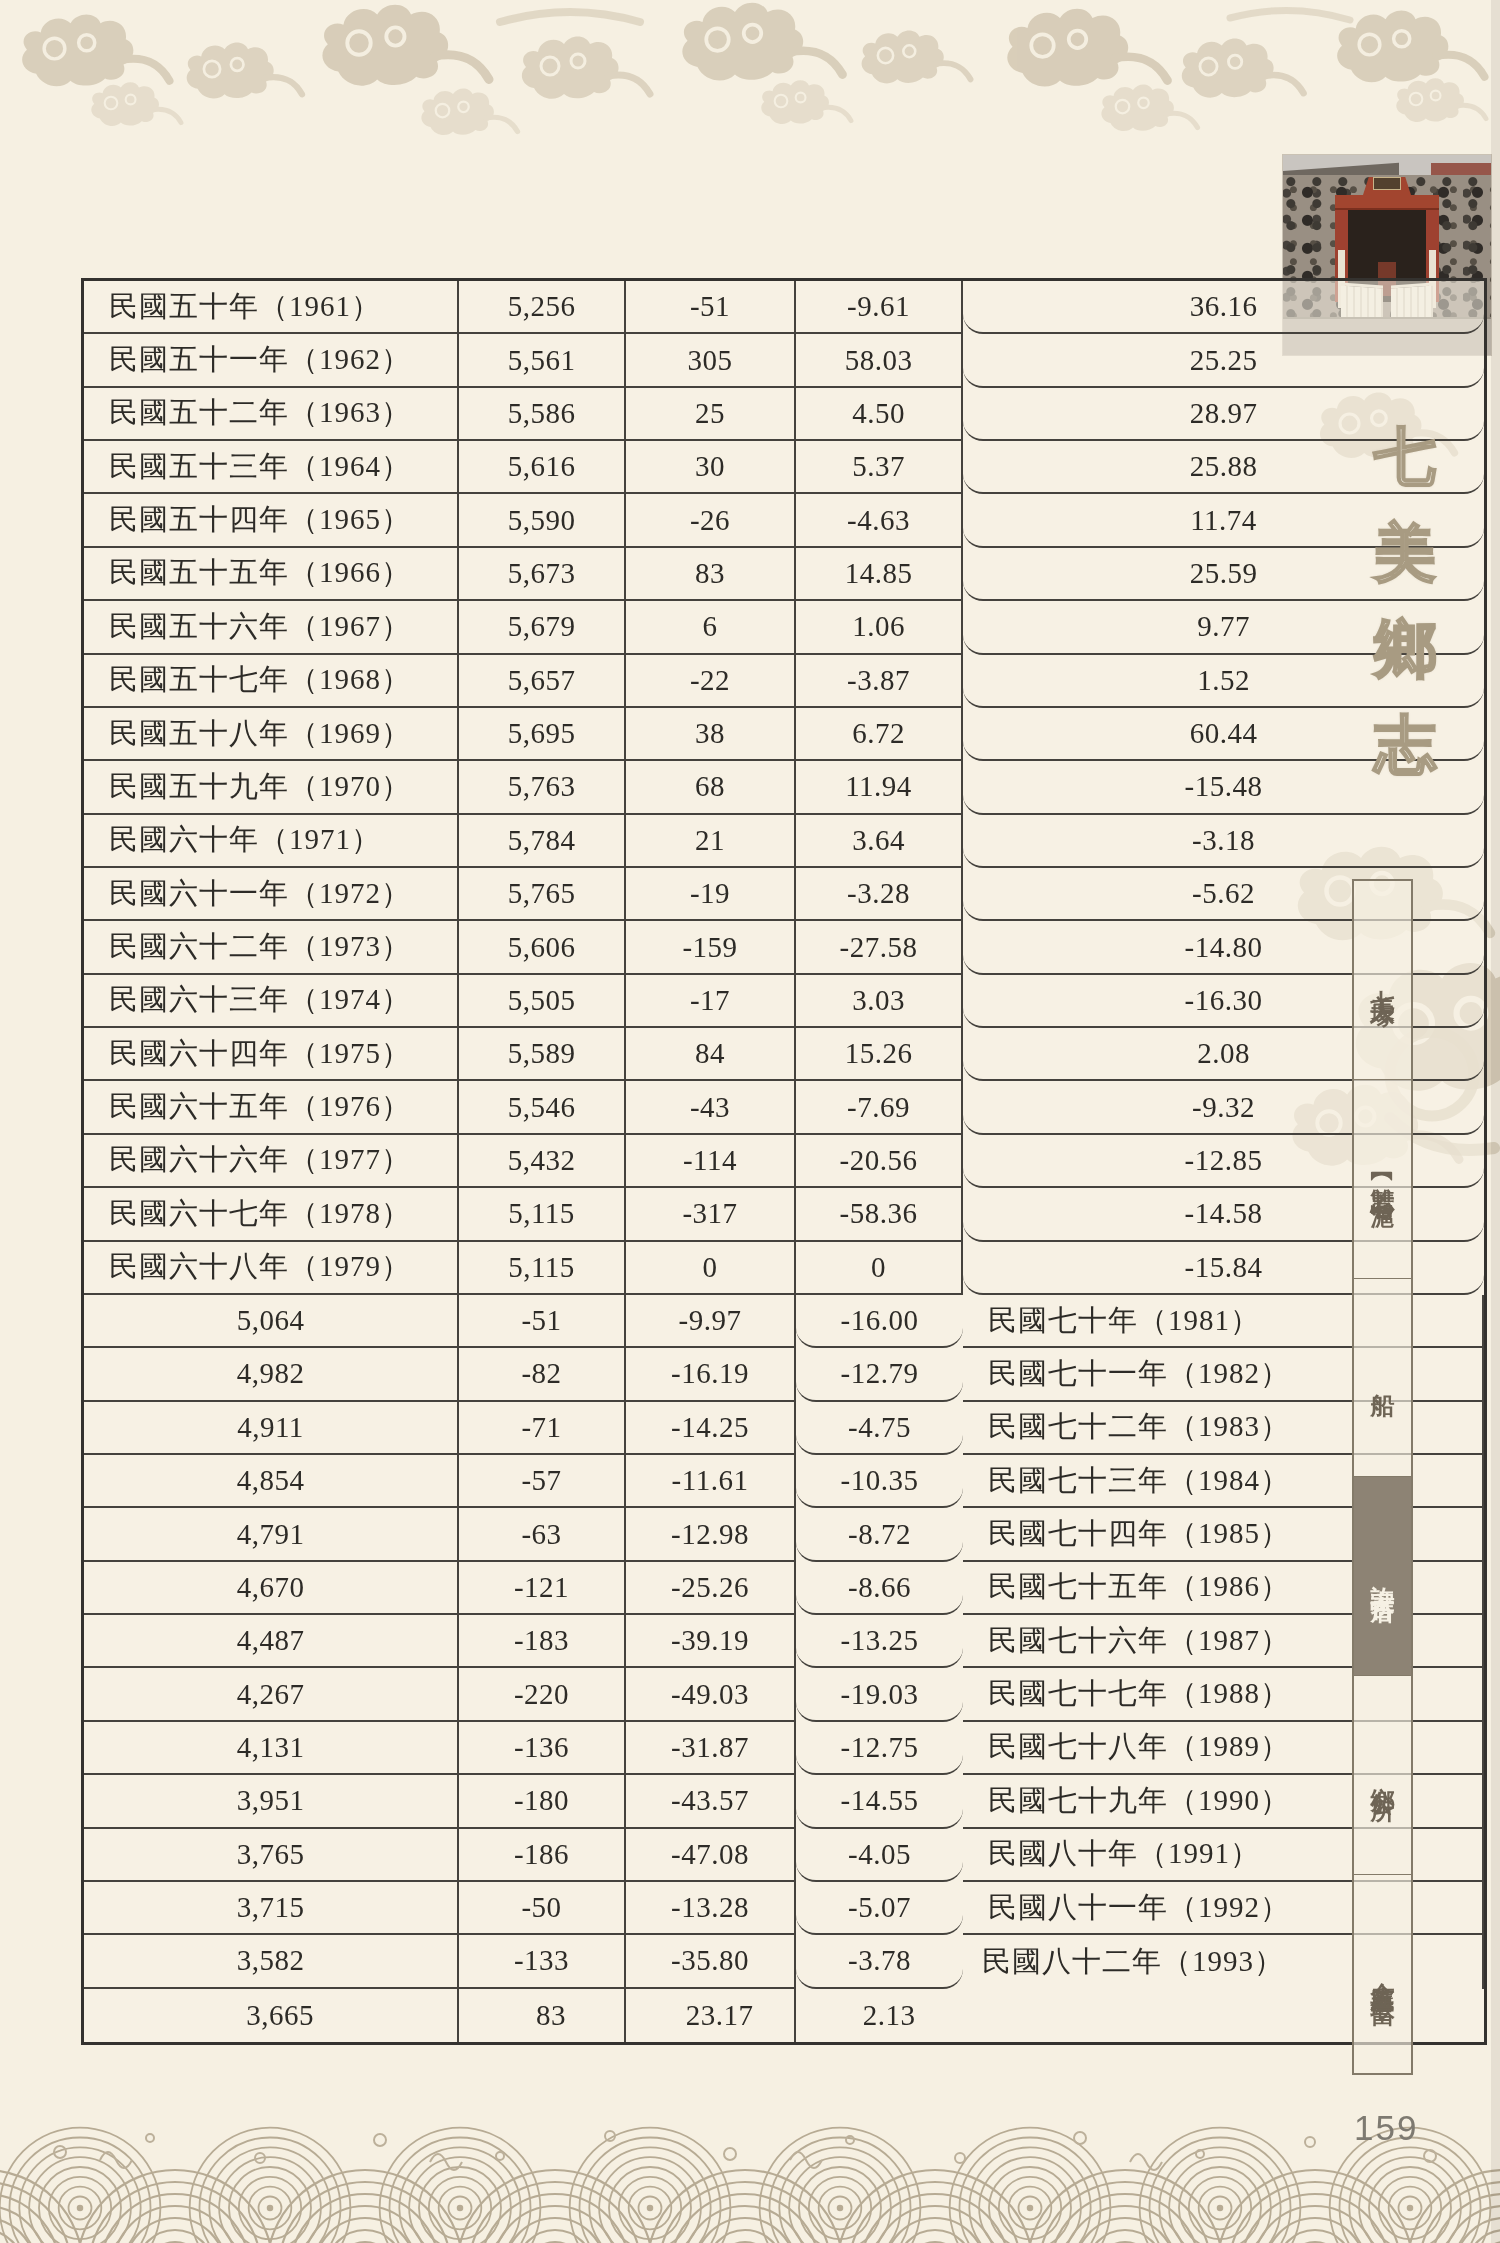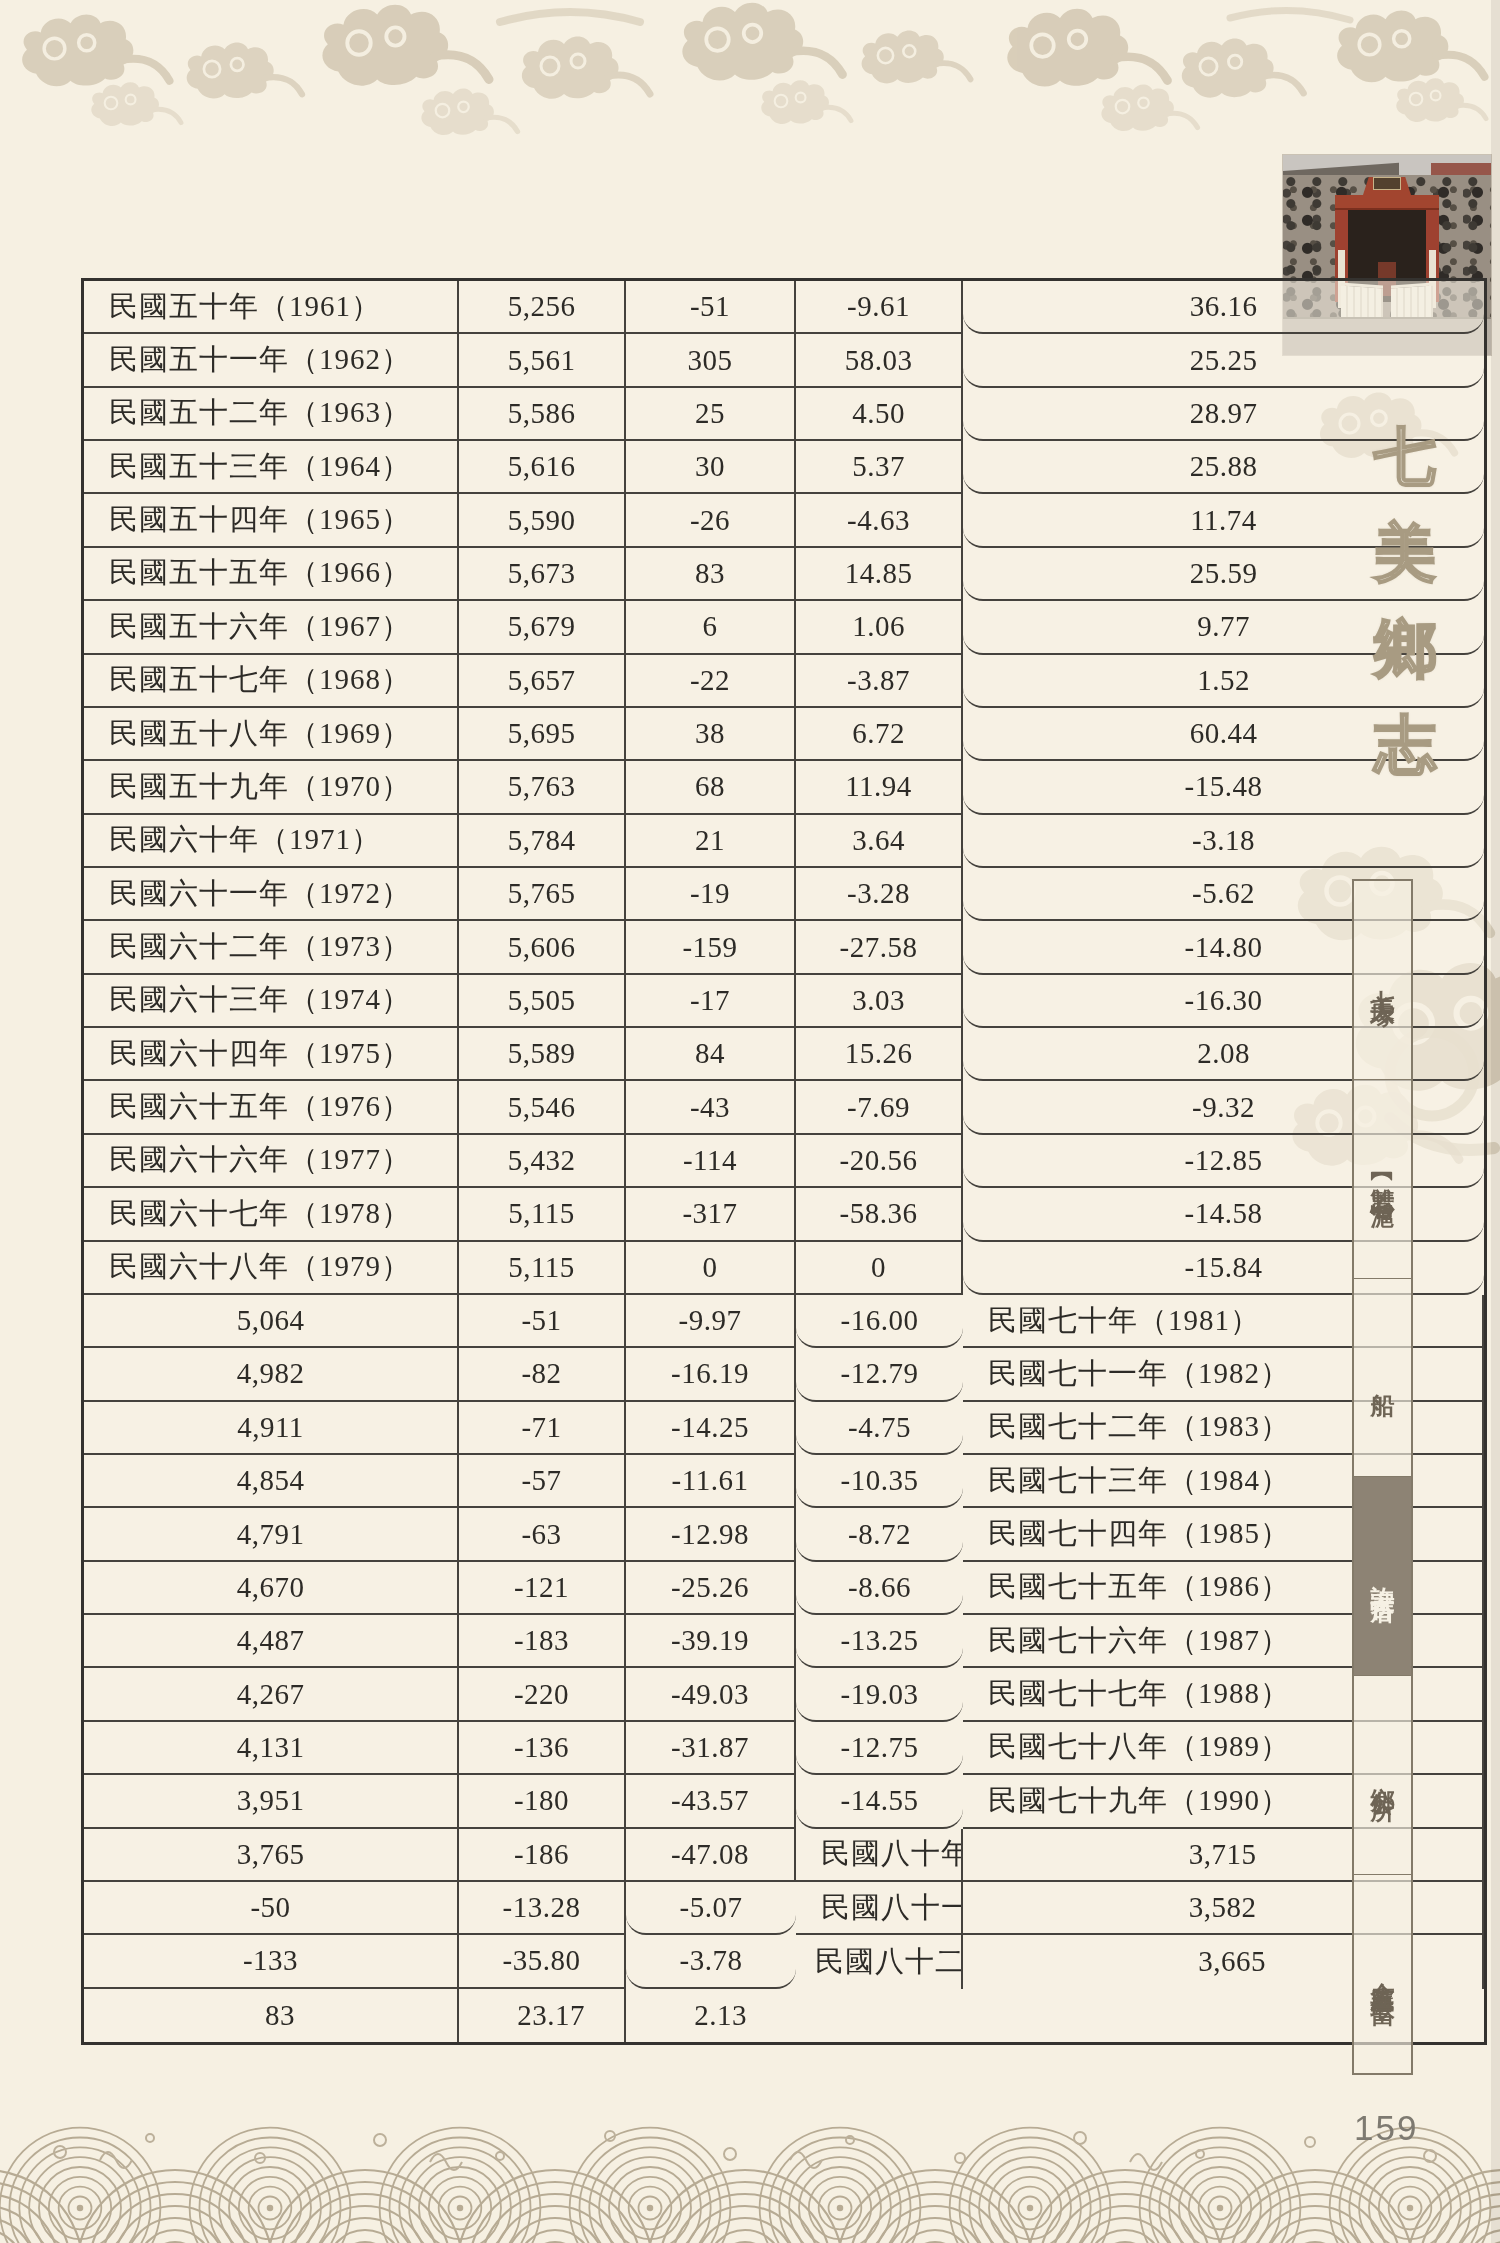--- a/index.html
+++ b/index.html
@@ -364,20 +364,21 @@
       <div class="cell c-num last-col">-12.75</div>
       <div class="cell c-year">民國七十八年（1989）</div>
       <div class="cell c-num">3,951</div>
       <div class="cell c-num">-180</div>
       <div class="cell c-num">-43.57</div>
       <div class="cell c-num last-col">-14.55</div>
       <div class="cell c-year">民國七十九年（1990）</div>
       <div class="cell c-num">3,765</div>
       <div class="cell c-num">-186</div>
       <div class="cell c-num">-47.08</div>
+      <div class="cell c-num last-col">-4.05</div>
       <div class="cell c-year">民國八十年（1991）</div>
       <div class="cell c-num">3,715</div>
       <div class="cell c-num">-50</div>
       <div class="cell c-num">-13.28</div>
       <div class="cell c-num last-col">-5.07</div>
       <div class="cell c-year">民國八十一年（1992）</div>
       <div class="cell c-num">3,582</div>
       <div class="cell c-num">-133</div>
       <div class="cell c-num">-35.80</div>
       <div class="cell c-num last-col">-3.78</div>

